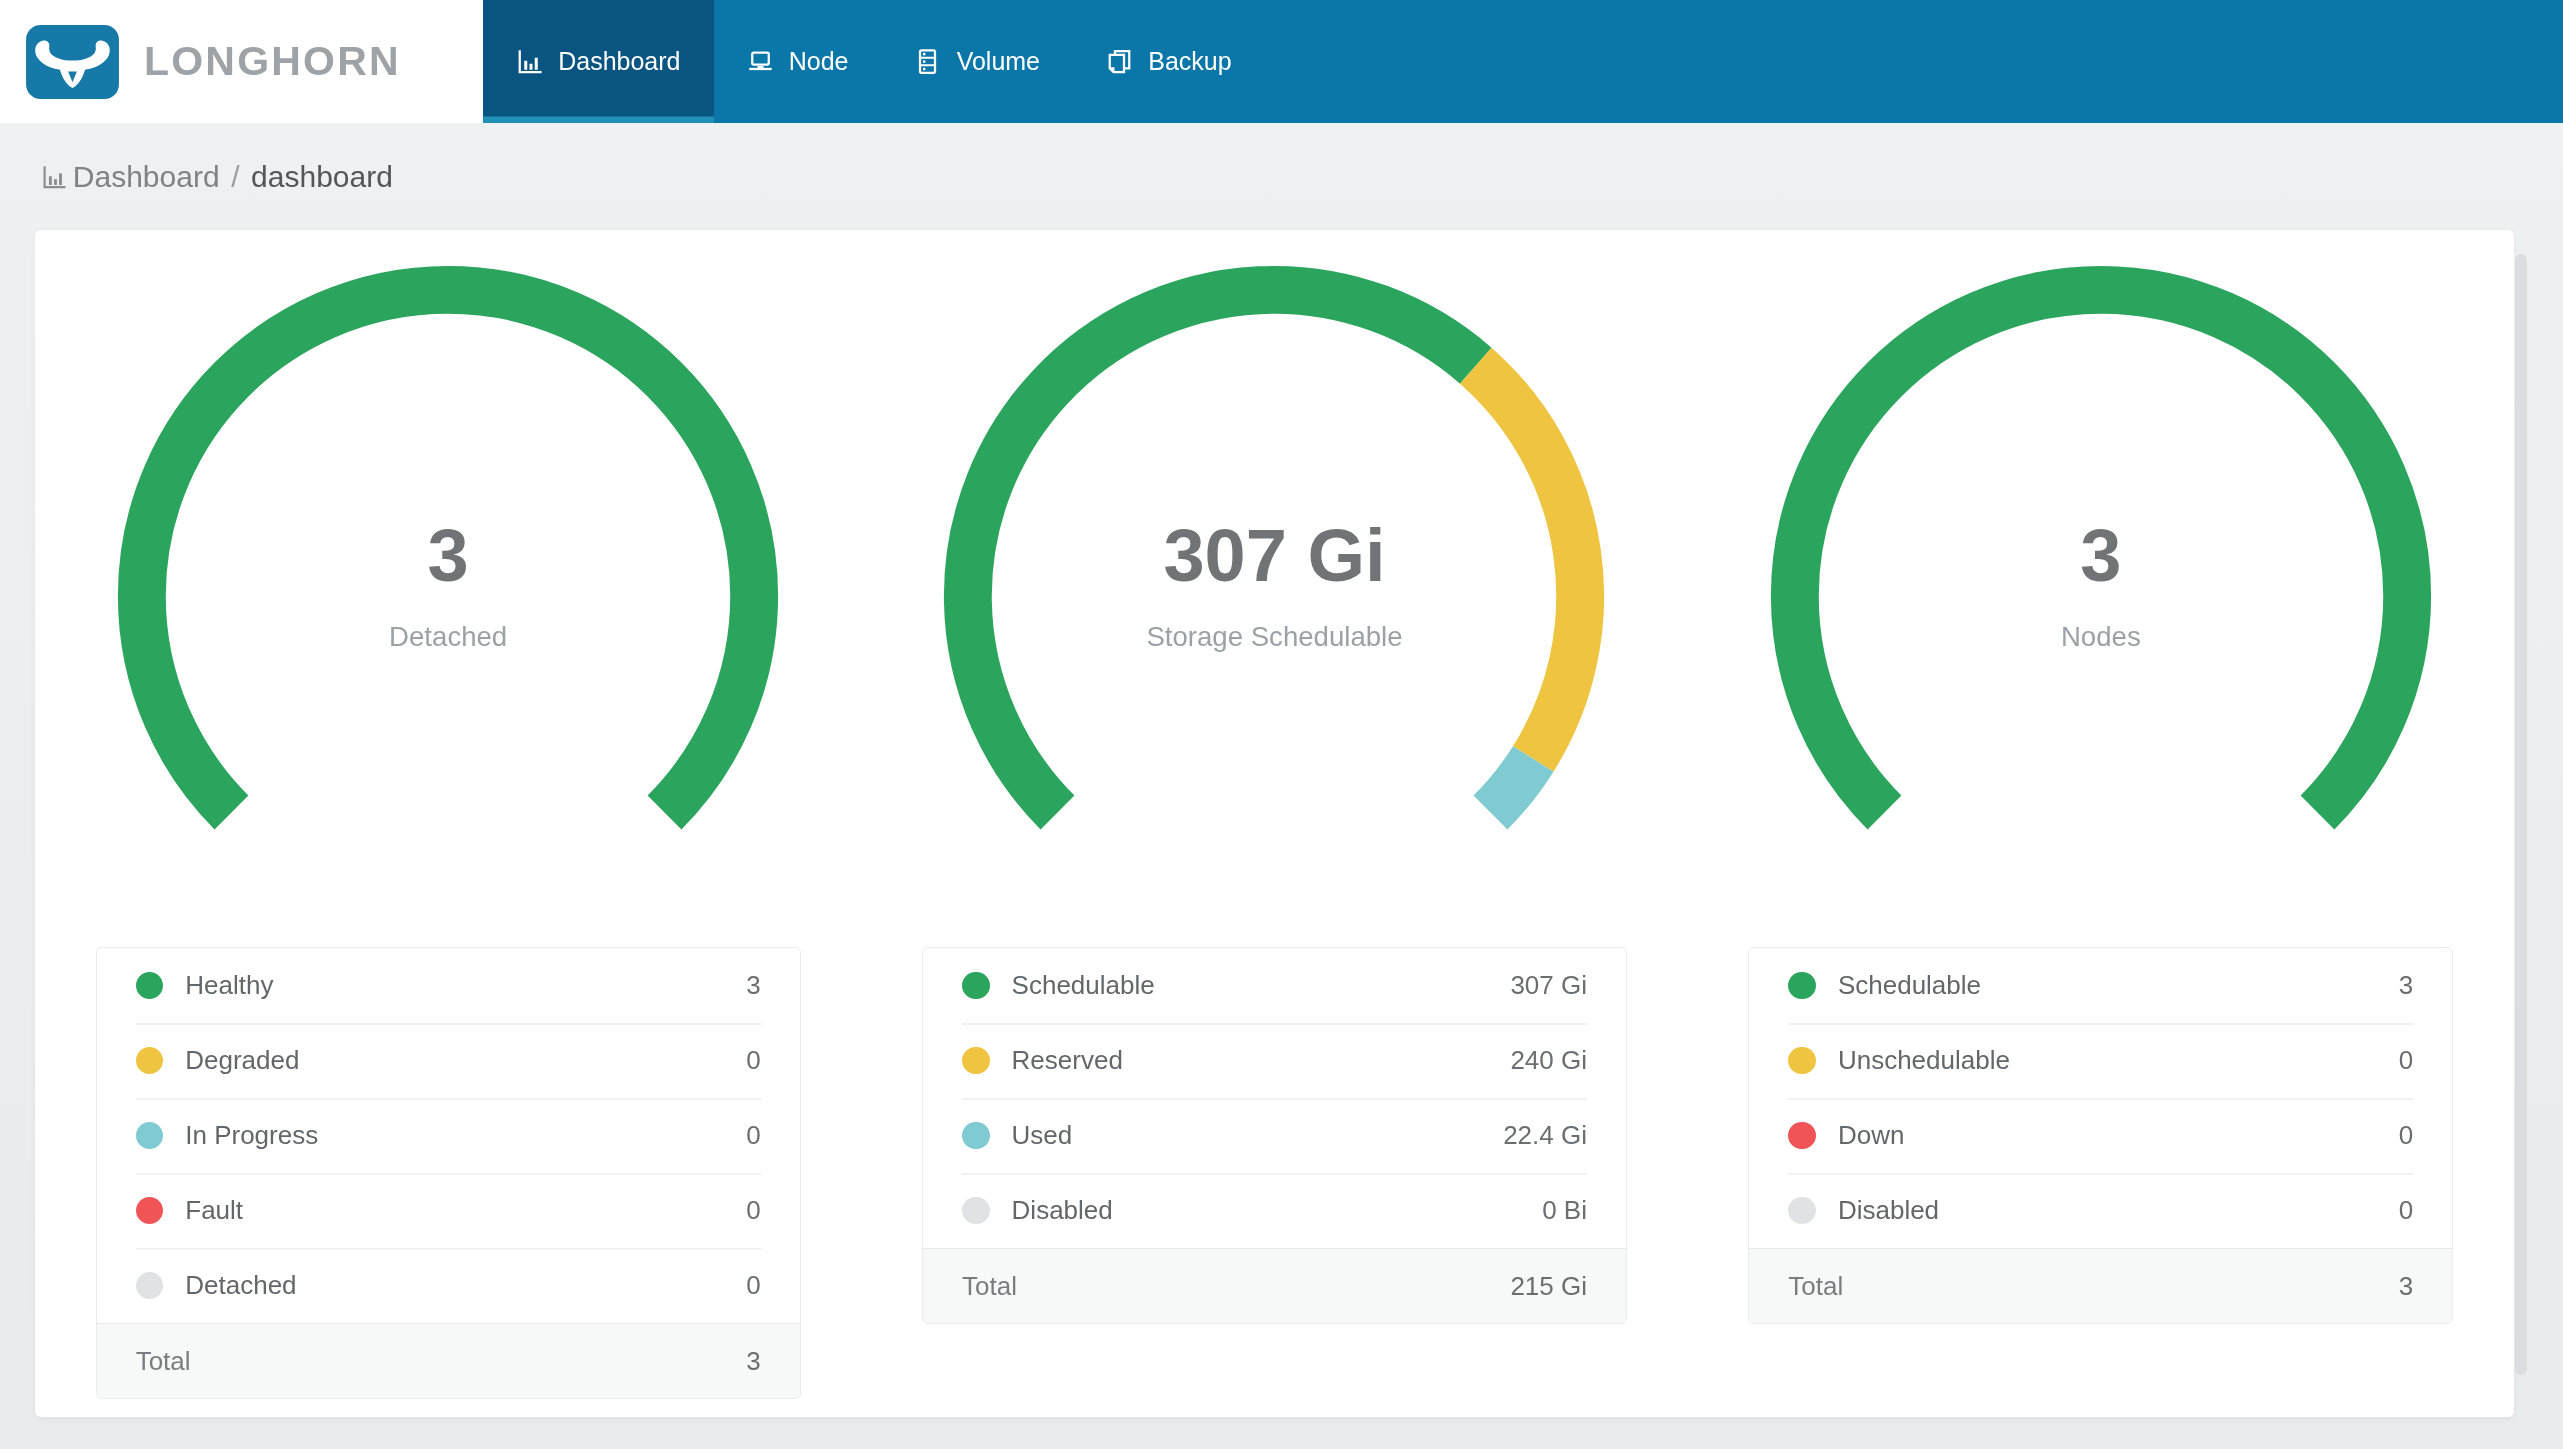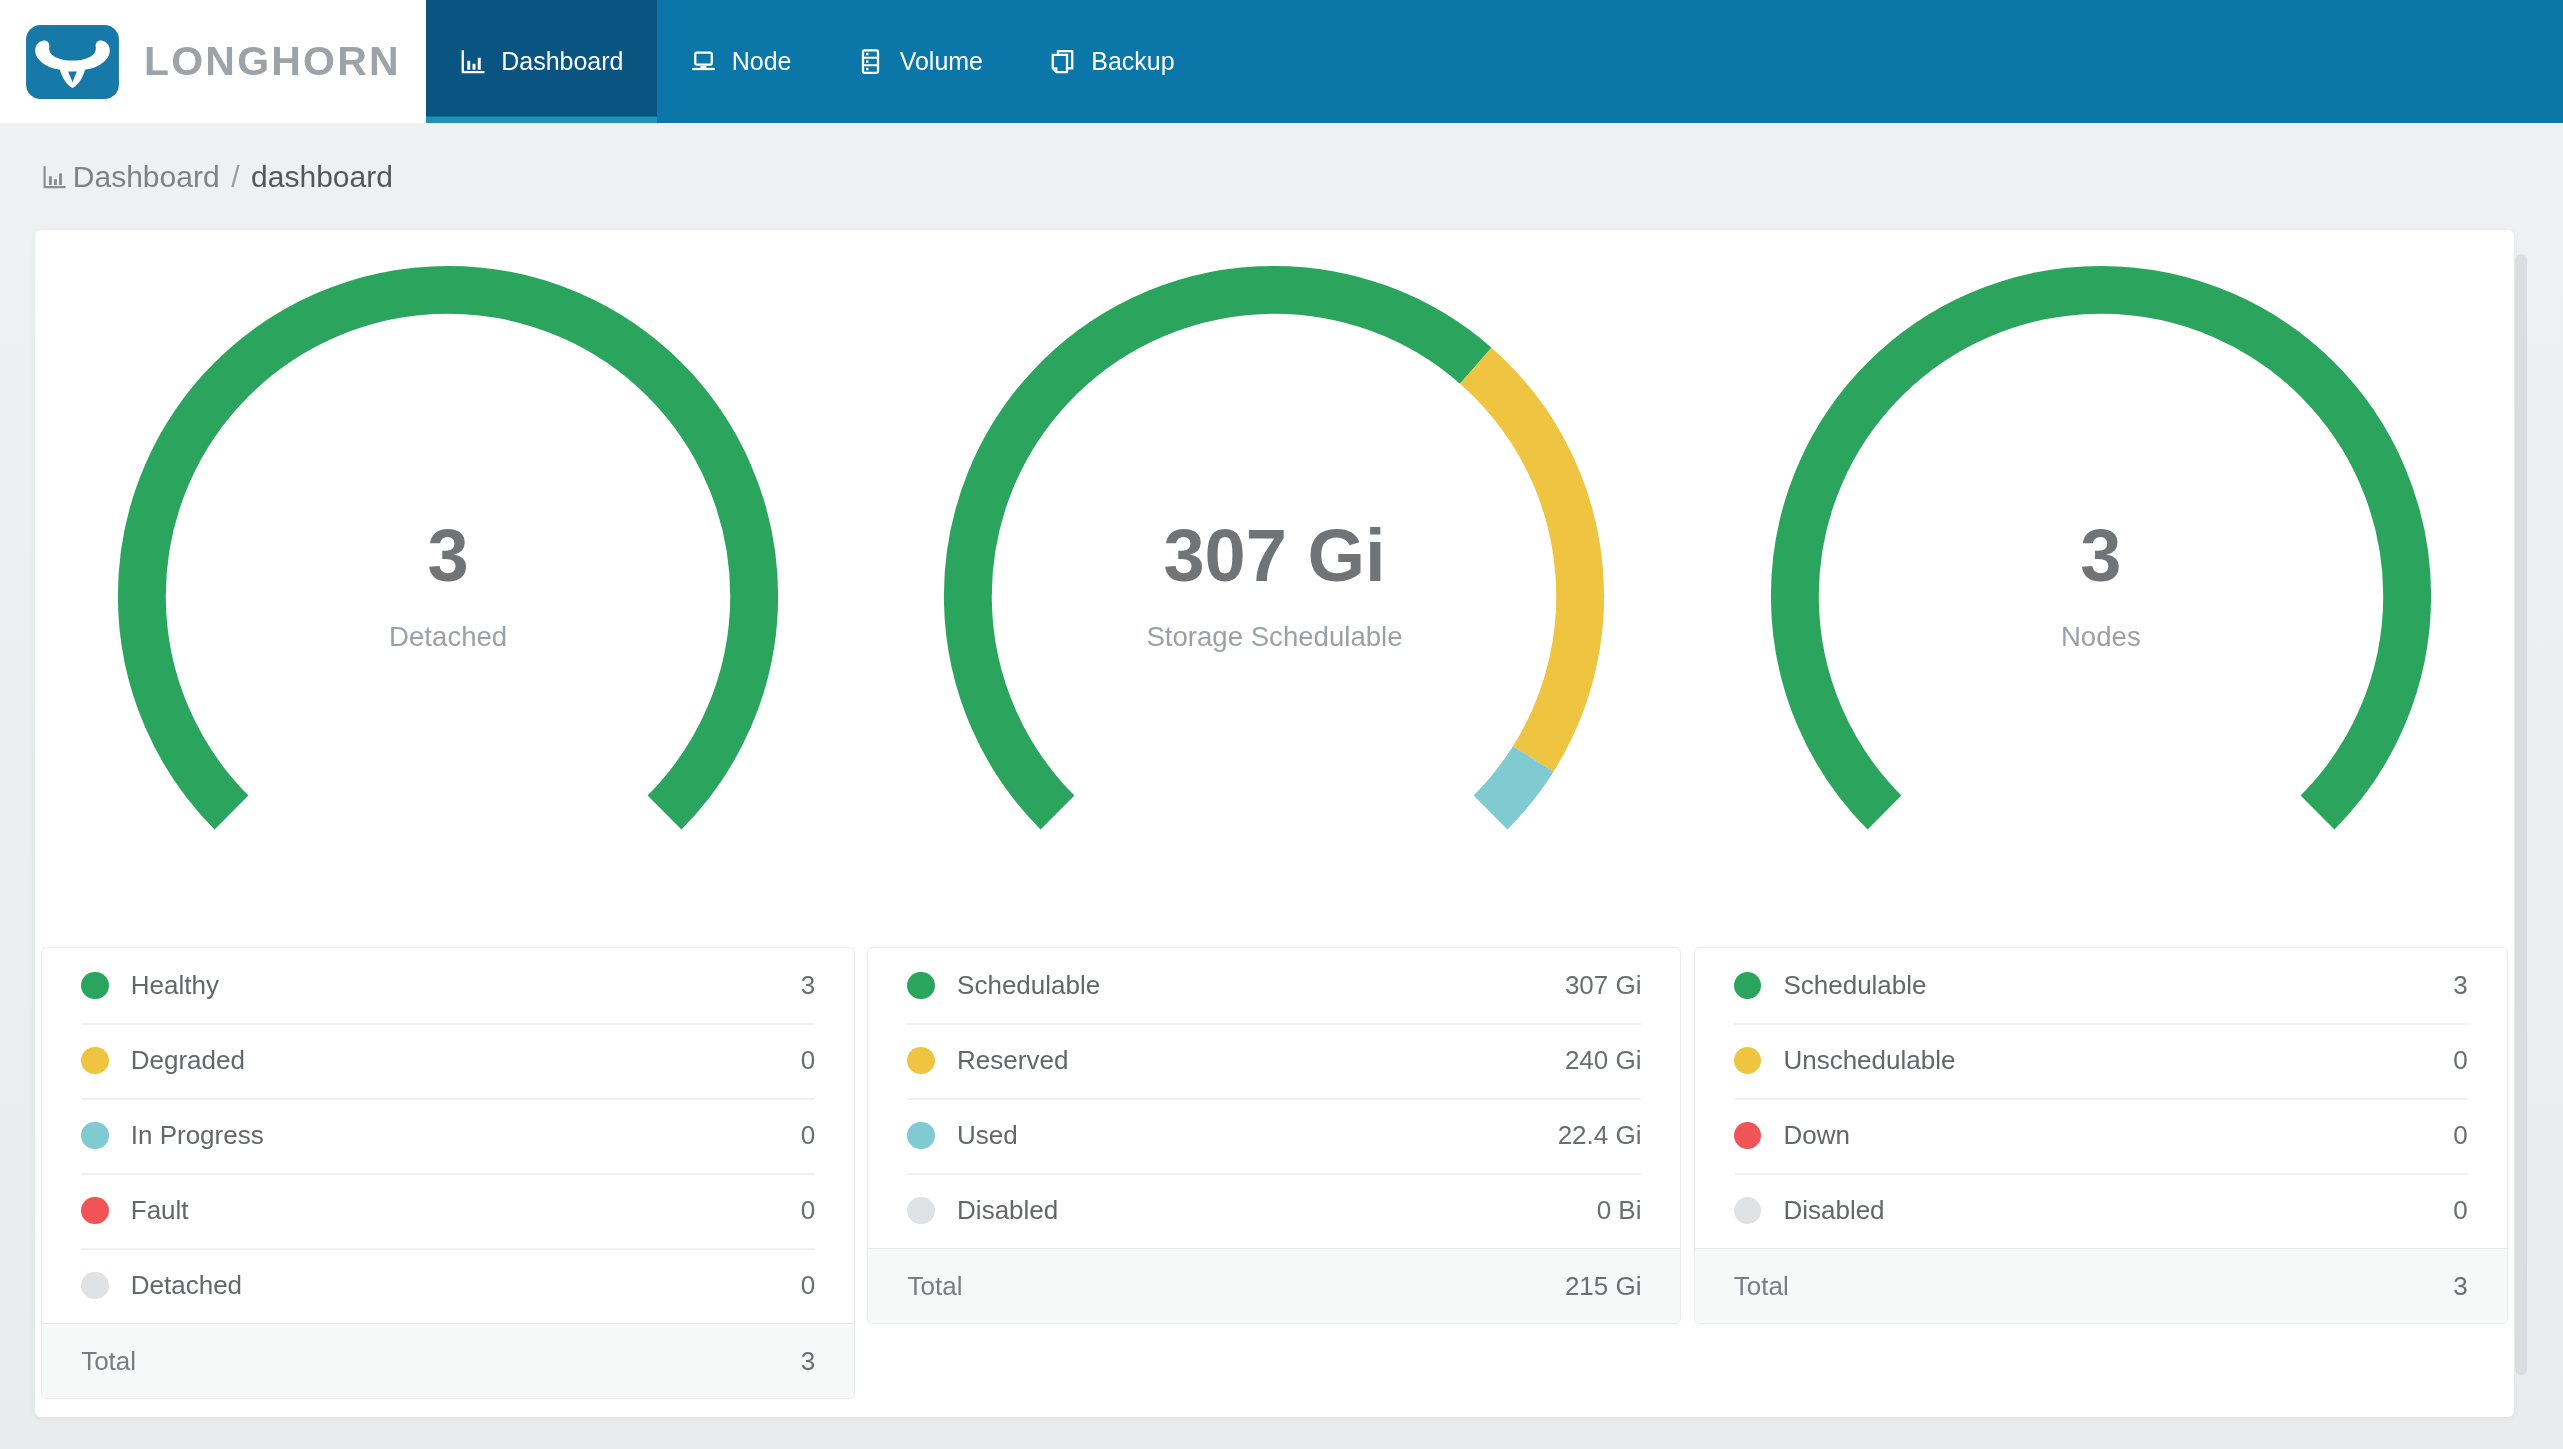--- a/index.html
+++ b/index.html
@@ -6,21 +6,21 @@
   html,body { width:2563px; height:1449px; }
   body {
     font-family:"Liberation Sans", sans-serif;
     background:linear-gradient(#EFF2F2, #E8ECEC);
     overflow:hidden;
     position:relative;
   }
 
   
   .header { height:123px; display:flex; background:#0B76A8; }
-  .logo-block { width:426px; background:#fff; display:flex; align-items:center; padding-left:26px; flex-shrink:0; }
+  .logo-block { width:483px; background:#fff; display:flex; align-items:center; padding-left:26px; flex-shrink:0; }
   .logo-mark { width:93px; height:74px; flex-shrink:0; }
   .brand-title { font-size:41px; font-weight:bold; color:#9EA3A7; letter-spacing:2.2px; margin-left:25px; }
 
   .nav { display:flex; }
   .nav-item { display:flex; align-items:center; gap:15.2px; padding:0 33px; color:#FFFFFF; font-size:25px; cursor:pointer; }
   .nav-item.active { background:#0A5481; box-shadow:inset 0 -6.5px 0 #2090B7; }
   .nav-icon { width:27px; height:27px; display:block; }
   .chevron-icon { width:20.3px; height:12.3px; margin-left:4.4px; display:block; }
 
   
@@ -42,21 +42,21 @@
     grid-template-columns:1fr 1fr 1fr;
   }
   .col { display:flex; flex-direction:column; align-items:center; }
 
   .gauge { position:relative; width:682px; height:682px; margin-top:25px; }
   .gauge svg { position:absolute; left:0; top:0; }
   .gauge-center { position:absolute; left:0; right:0; top:257px; text-align:center; }
   .gauge-value { font-size:74px; font-weight:bold; color:#717477; line-height:87px; }
   .gauge-label { margin-top:17.4px; font-size:27.6px; color:#9BA2A7; line-height:41px; }
 
-  .legend { width:814px; margin-top:10.2px; border:1.5px solid #EAEBEC; border-radius:5.8px; background:#fff; overflow:hidden; }
+  .legend { width:705px; margin-top:10.2px; border:1.5px solid #EAEBEC; border-radius:5.8px; background:#fff; overflow:hidden; }
   .legend-row { position:relative; height:75px; display:flex; align-items:center; padding:0 39px; }
   .legend-row + .legend-row::before { content:""; position:absolute; top:0; left:39px; right:39px; height:1.5px; background:#F0F1F2; }
   .legend-dot { width:27.6px; height:27.6px; border-radius:50%; margin-right:22px; flex-shrink:0; }
   .legend-label { font-size:26px; color:#63676A; }
   .legend-value { margin-left:auto; font-size:26px; color:#6A6E71; }
   .legend-total { height:75px; display:flex; align-items:center; padding:0 39px; background:#F7F8F8; border-top:1.5px solid #E8E9EB; font-size:26px; color:#7A7D80; }
 
   .scrollbar-thumb { position:absolute; top:254px; right:36px; width:12.3px; height:1121px; background:#DBDEE1; border-radius:6.5px; }
 </style>
 </head>

